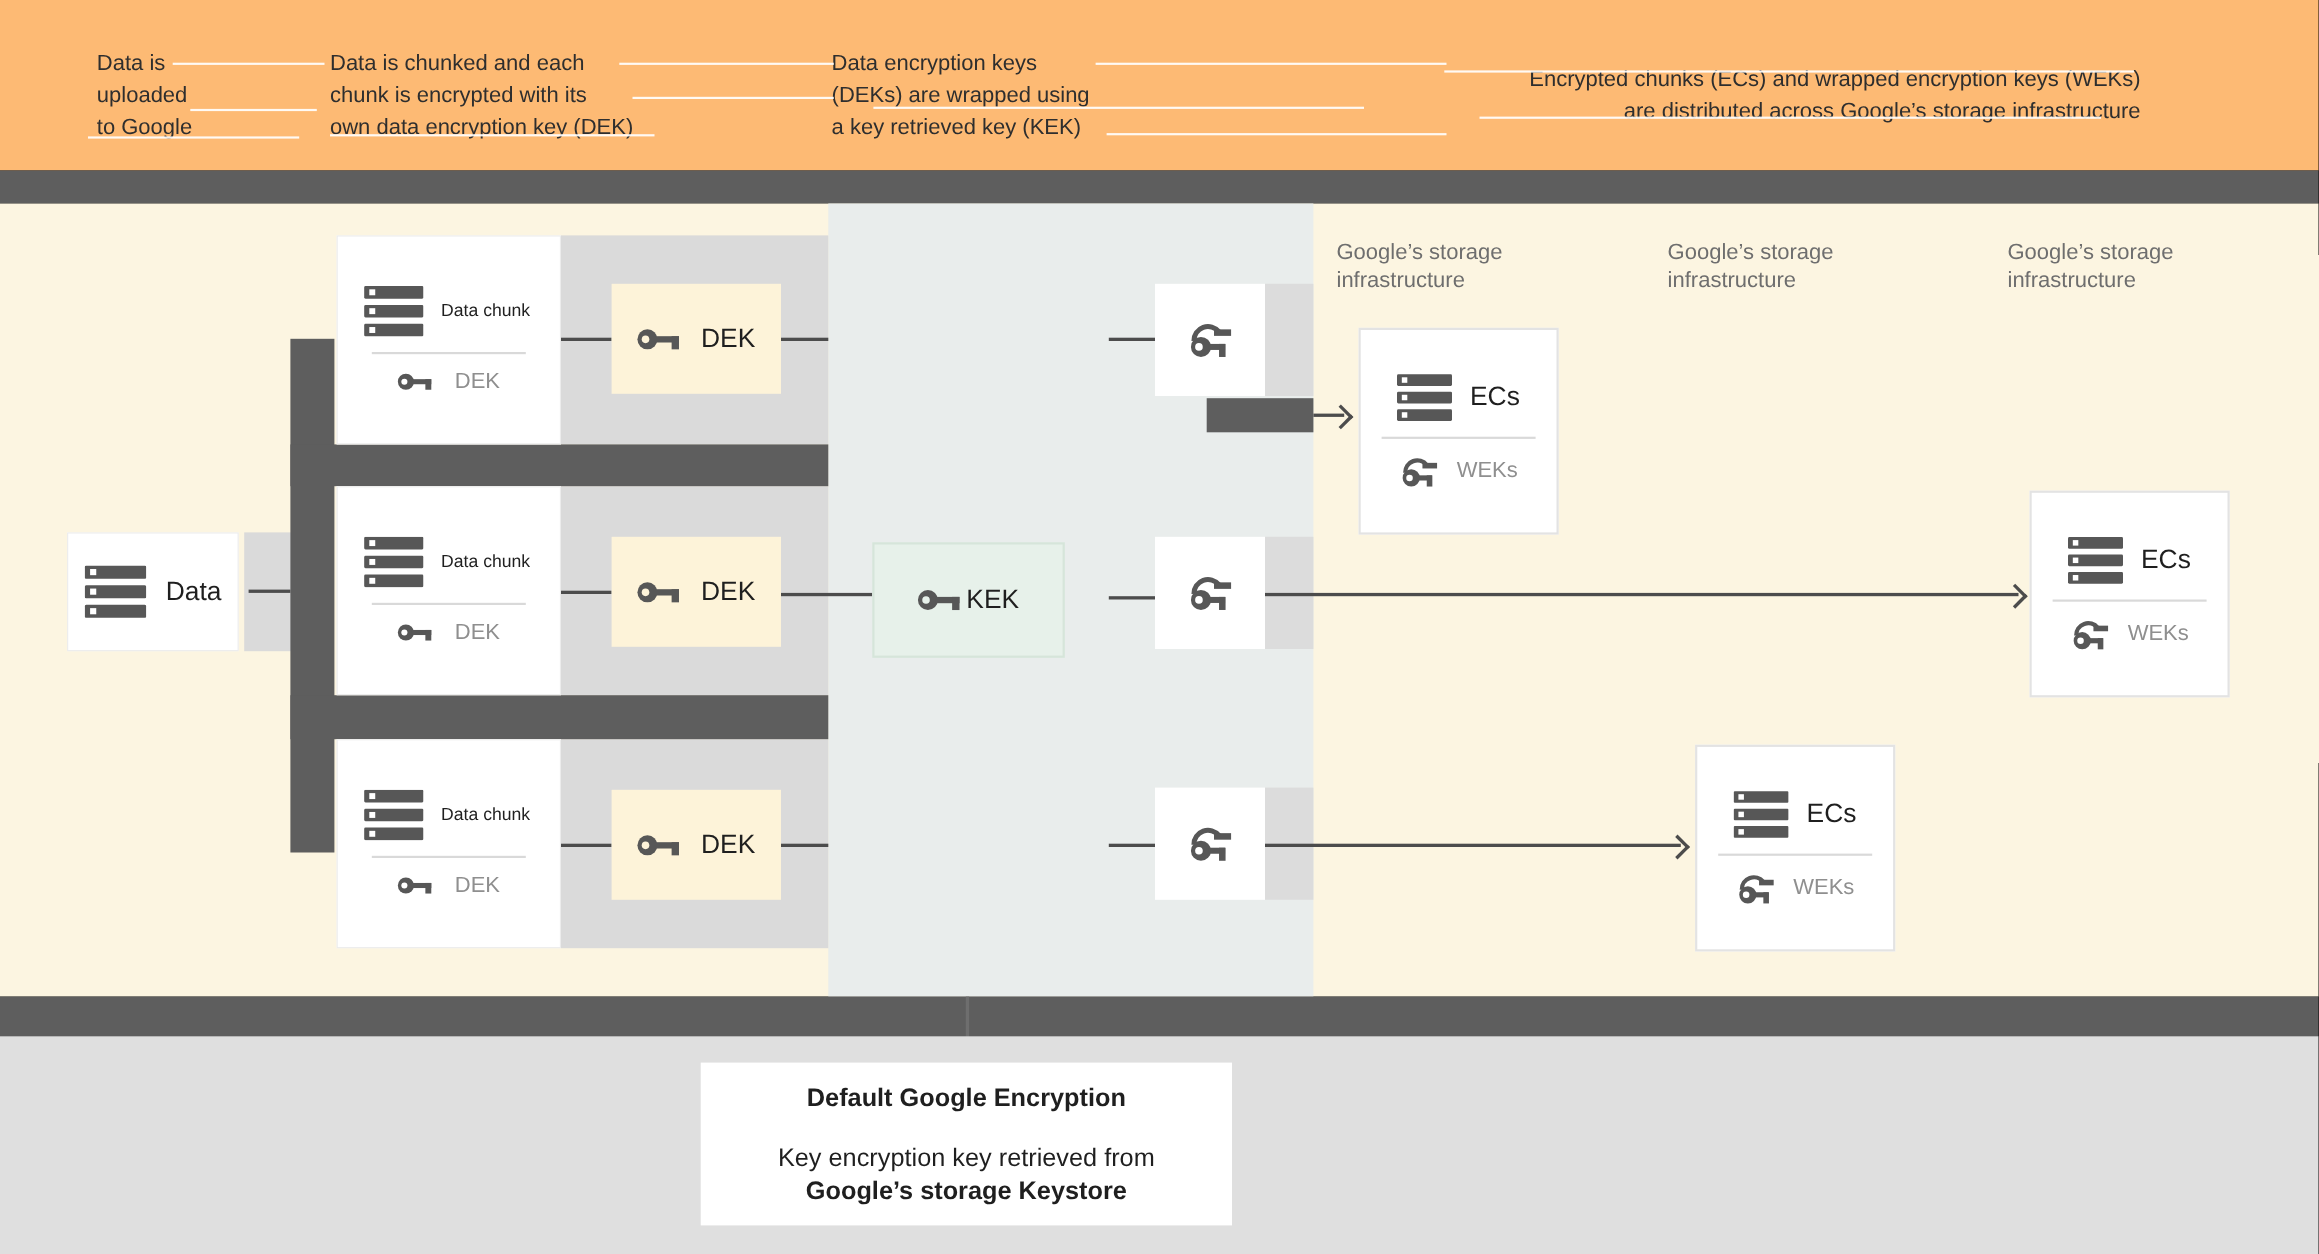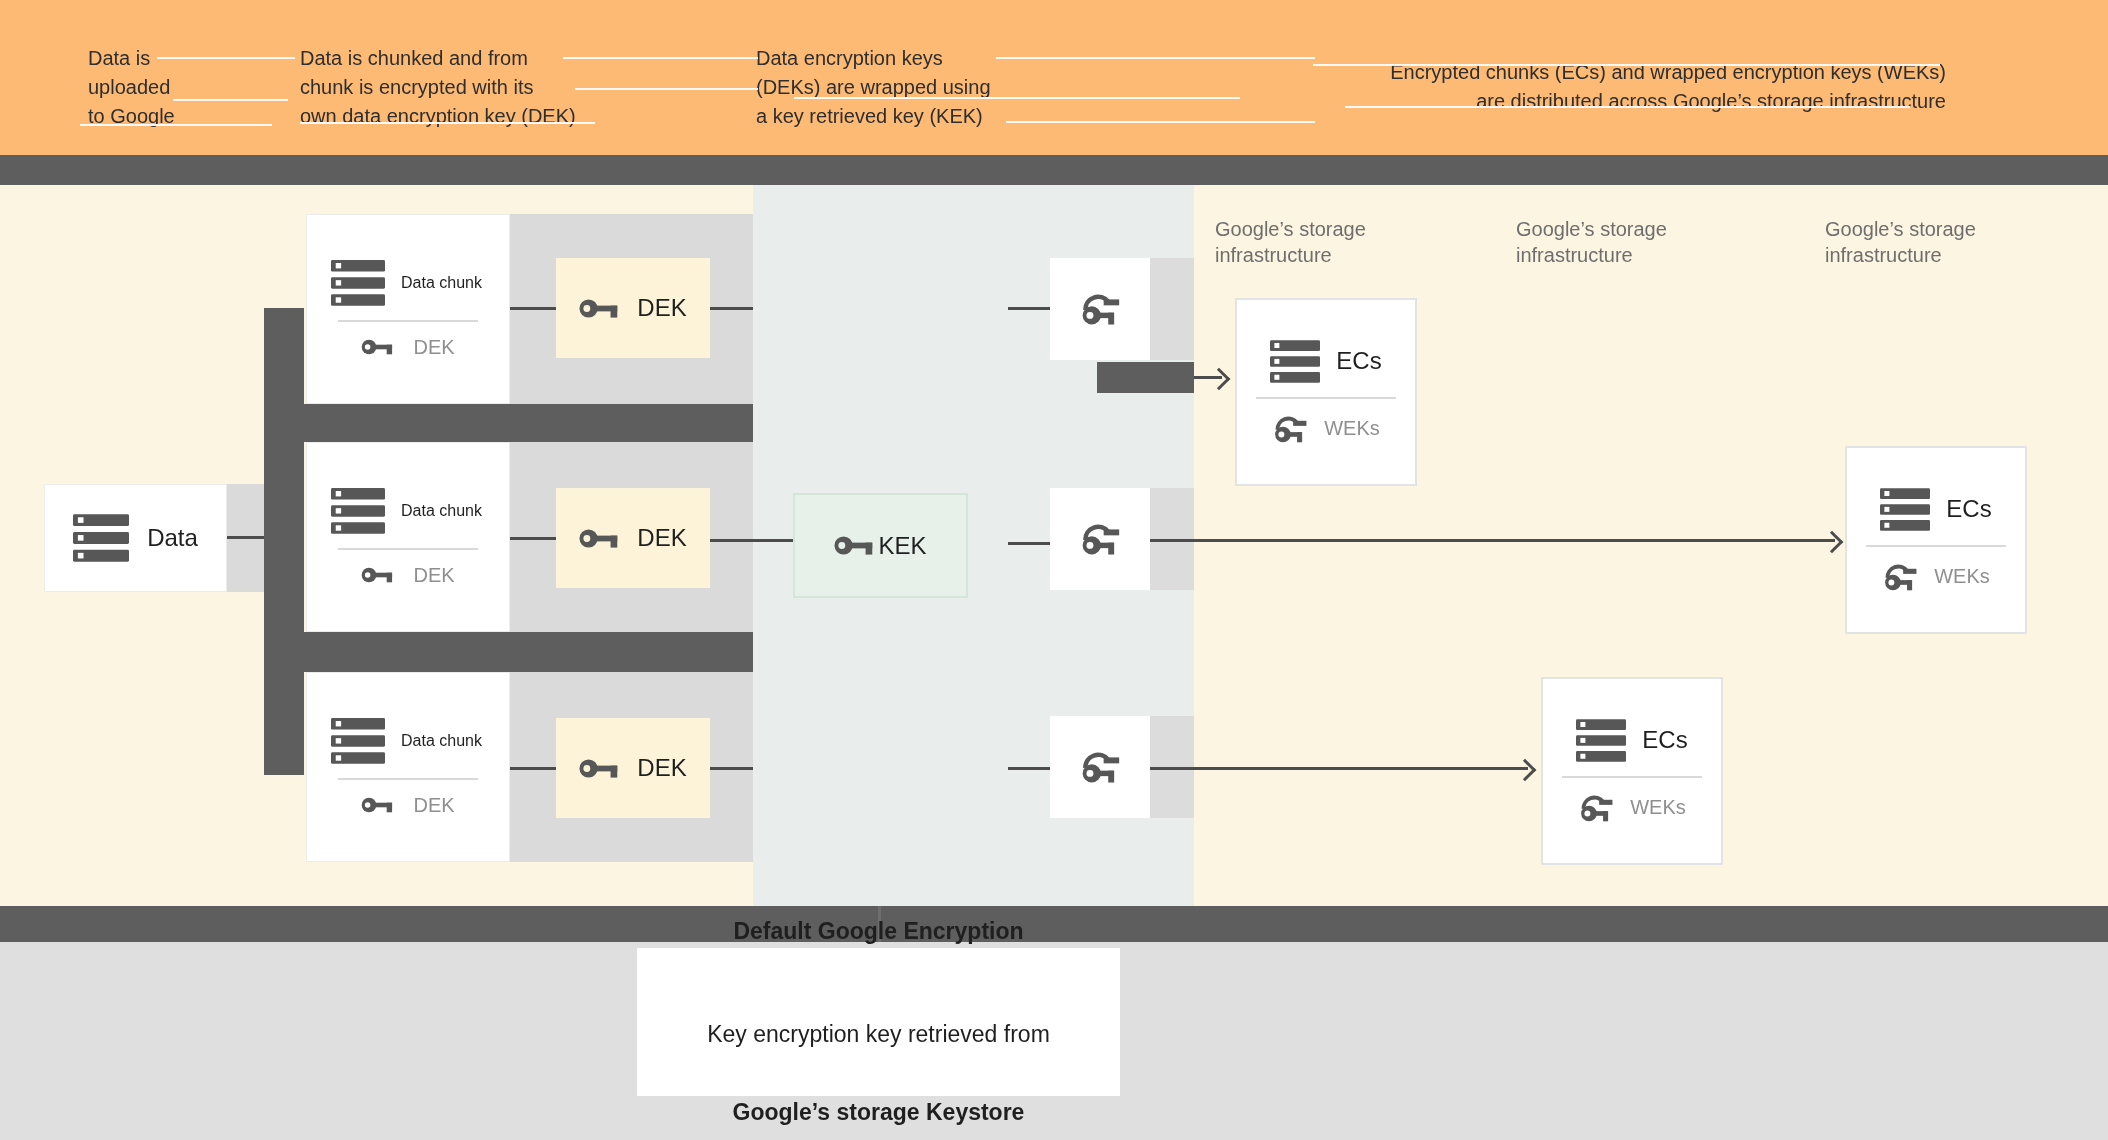--- a/index.html
+++ b/index.html
@@ -63,21 +63,21 @@
 
 <div class="canvas">
 
   <div class="abs header">
     <div class="abs step" style="left:88px;top:44px;">
       <div>Data is</div>
       <div>uploaded</div>
       <div>to Google</div>
     </div>
     <div class="abs step" style="left:300px;top:44px;">
-      <div>Data is chunked and from</div>
+      <div>Data is chunked and each</div>
       <div>chunk is encrypted with its</div>
       <div>own data encryption key (DEK)</div>
     </div>
     <div class="abs step" style="left:756px;top:44px;">
       <div>Data encryption keys</div>
       <div>(DEKs) are wrapped using</div>
       <div>a key retrieved key (KEK)</div>
     </div>
     <div class="abs step step4" style="left:1316px;top:58px;width:630px;">
       <div>Encrypted chunks (ECs) and wrapped encryption keys (WEKs)</div>
@@ -115,21 +115,21 @@
     <div class="abs line" style="left:510px;top:122px;width:46px;"></div>
     <div class="abs line" style="left:710px;top:122px;width:43px;"></div>
     <div class="abs line" style="left:1008px;top:122px;width:42px;"></div>
     <div class="abs line" style="left:510px;top:352px;width:46px;"></div>
     <div class="abs line" style="left:710px;top:354px;width:83px;"></div>
     <div class="abs line" style="left:1008px;top:357px;width:42px;"></div>
     <div class="abs line" style="left:510px;top:582px;width:46px;"></div>
     <div class="abs line" style="left:710px;top:582px;width:43px;"></div>
     <div class="abs line" style="left:1008px;top:582px;width:42px;"></div>
 
-    <div class="abs whitebox databox" style="left:44px;top:299px;width:183px;height:108px;">
+    <div class="abs whitebox databox" style="left:61px;top:299px;width:156px;height:108px;">
       <svg width="56" height="48" viewBox="0 0 40 34">
         <g fill="#575757">
           <rect x="0" y="0" width="40" height="8.5" rx="1"></rect>
           <rect x="0" y="12.7" width="40" height="8.5" rx="1"></rect>
           <rect x="0" y="25.4" width="40" height="8.5" rx="1"></rect>
         </g>
         <g fill="#fff">
           <rect x="3.5" y="2.2" width="4" height="4"></rect>
           <rect x="3.5" y="14.9" width="4" height="4"></rect>
           <rect x="3.5" y="27.6" width="4" height="4"></rect>
@@ -423,20 +423,20 @@
 
     <div class="abs storage" style="left:1215px;top:31px;">Google’s storage infrastructure</div>
     <div class="abs storage" style="left:1516px;top:31px;">Google’s storage infrastructure</div>
     <div class="abs storage" style="left:1825px;top:31px;">Google’s storage infrastructure</div>
   </div>
 
   <div class="abs bottombar"></div>
   <div class="abs seam"></div>
 
   <div class="abs footer">
-    <div class="abs caption" style="left:637px;top:6px;gap:48px;">
+    <div class="abs caption" style="left:637px;top:24px;">
       <div class="cap-title">Default Google Encryption</div>
       <div class="cap-line">Key encryption key retrieved from</div>
       <div class="cap-bold">Google’s storage Keystore</div>
     </div>
   </div>
 
 </div>
 
 </body></html>

